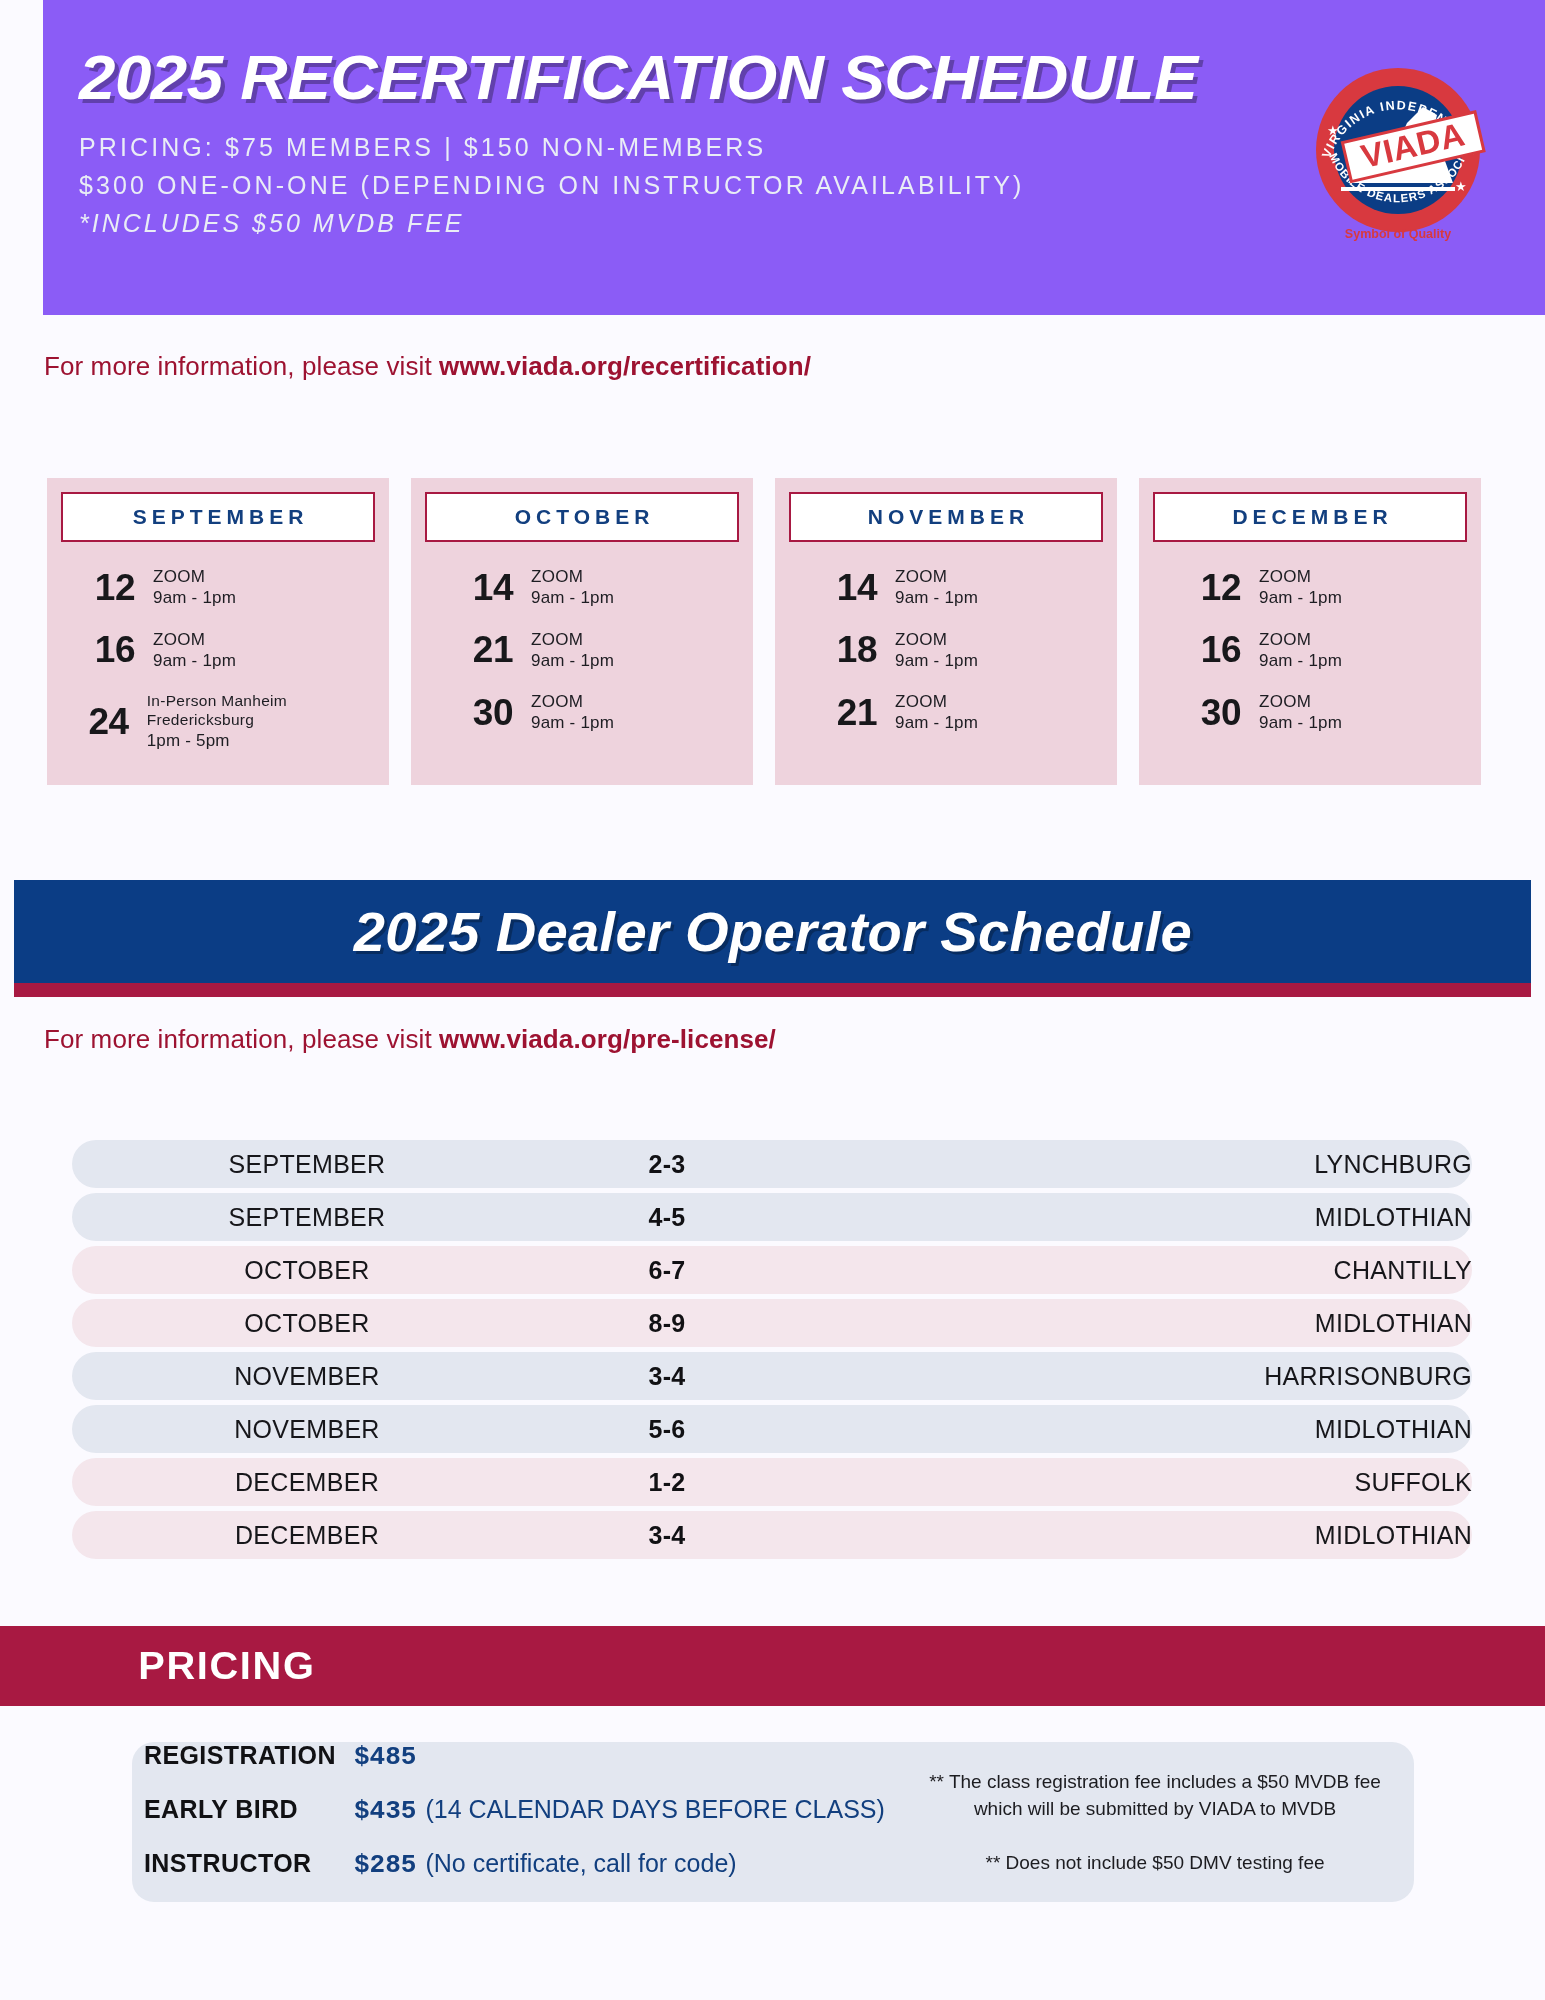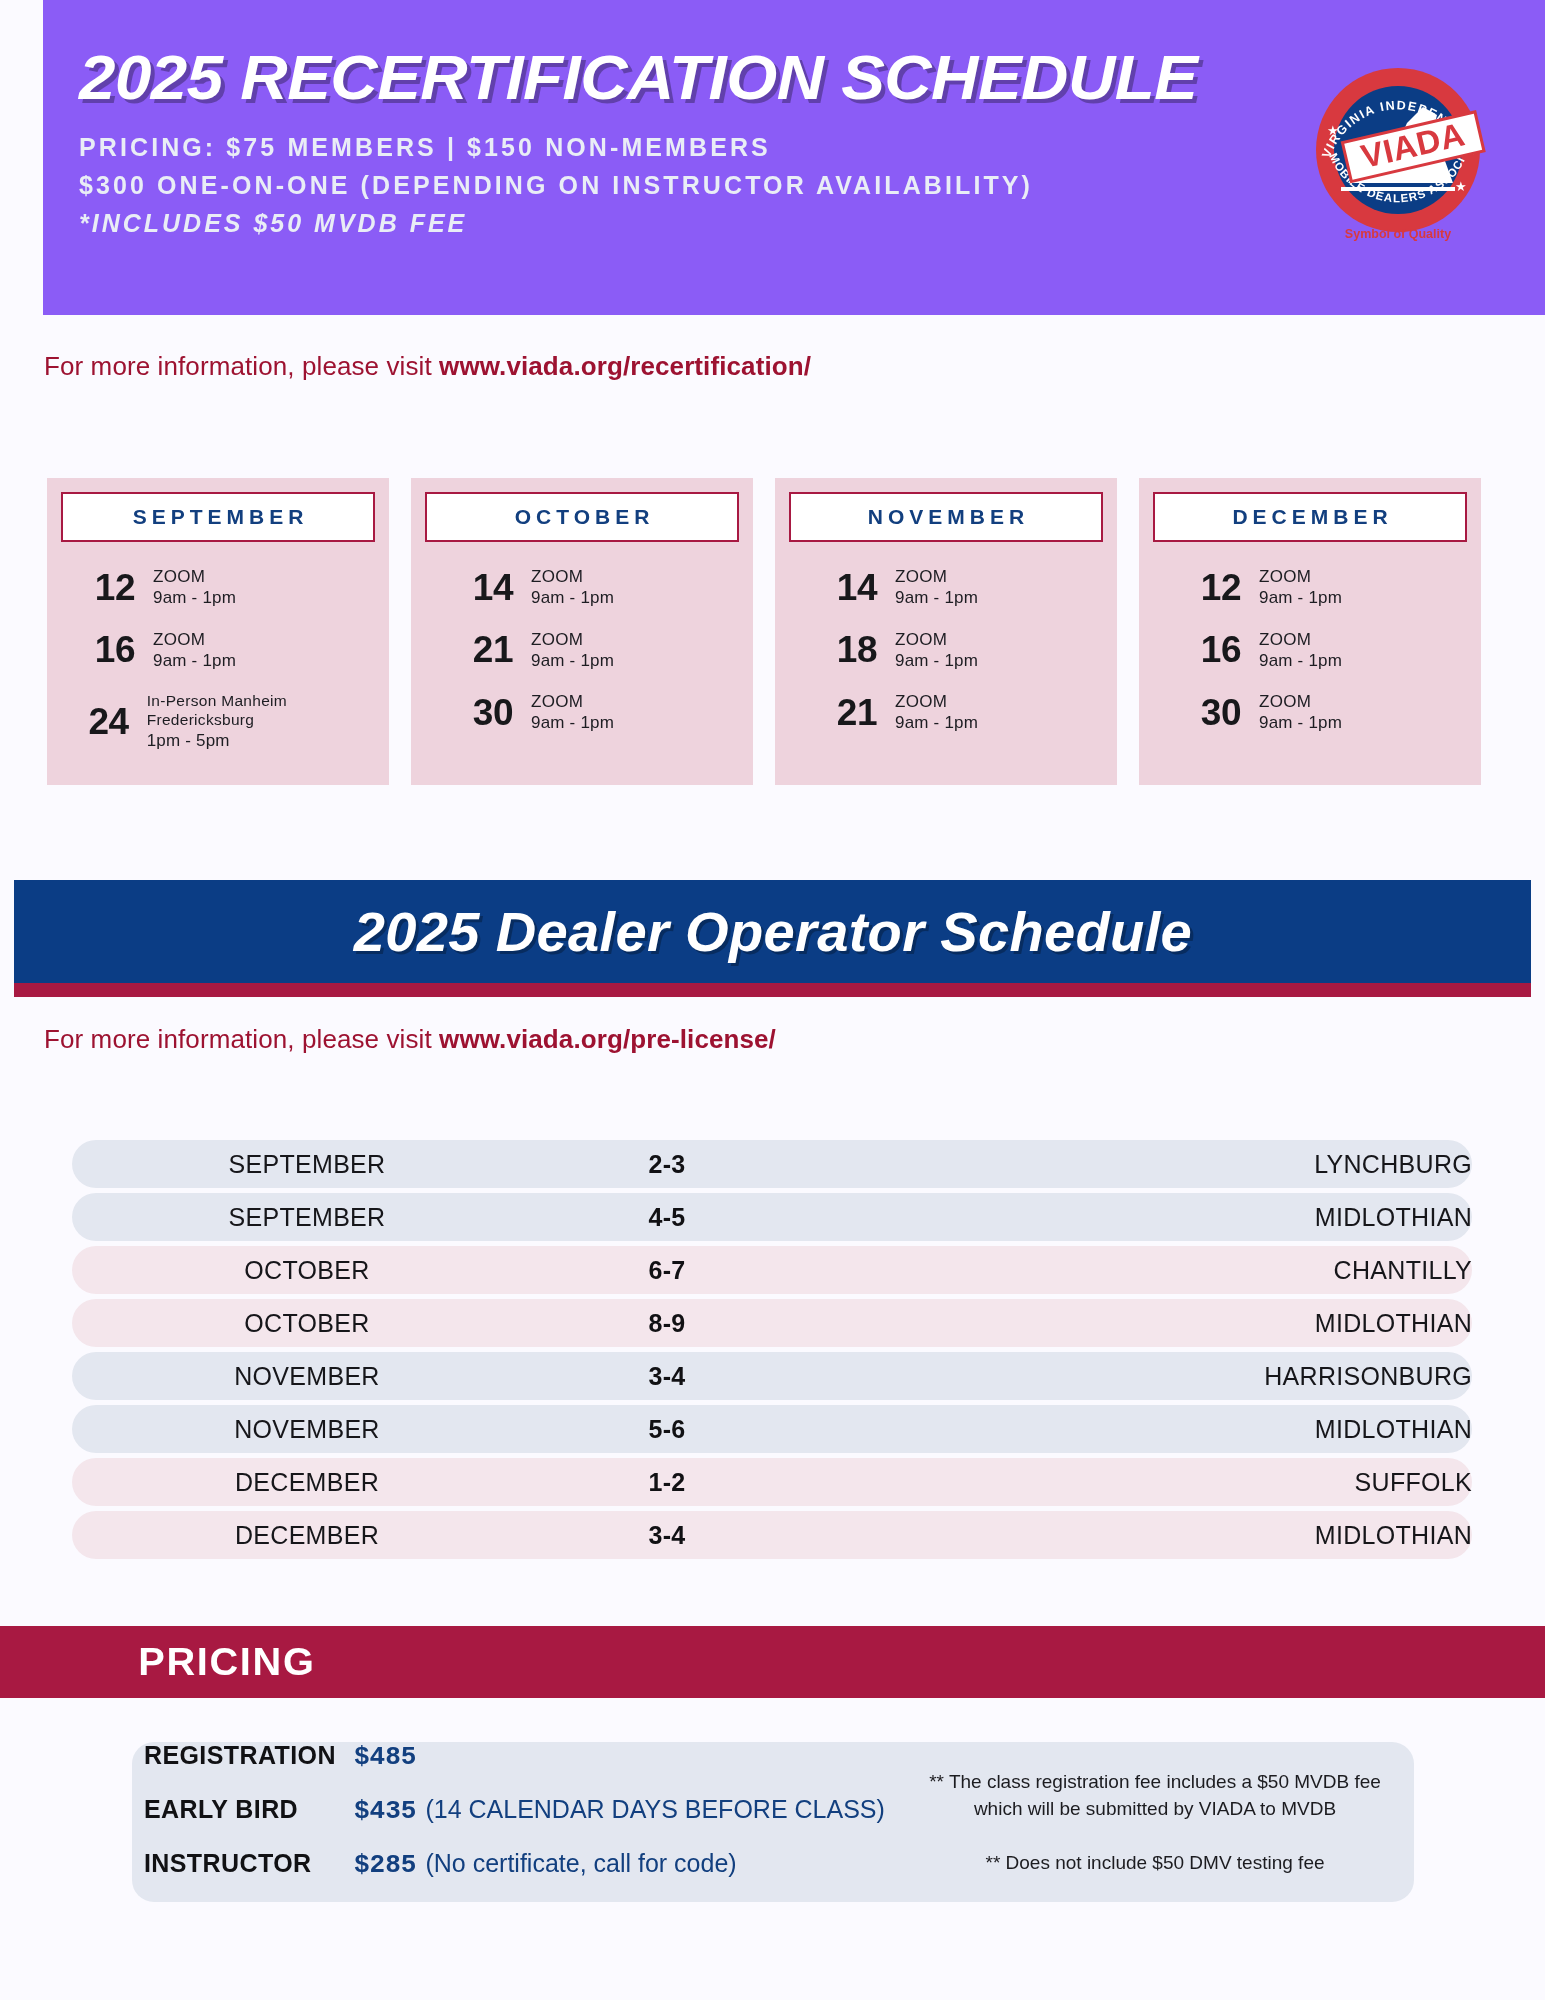--- a/index.html
+++ b/index.html
@@ -41,21 +41,21 @@
     transform: scaleX(1.04);
     transform-origin: left center;
     white-space: nowrap;
   }
   .hero-sub {
     margin-top: 18px;
     color: #e9edf6;
     font-size: 25px;
     letter-spacing: 3.1px;
     line-height: 1.52;
-    font-weight: 700;
+    font-weight: 400;
     white-space: nowrap;
   }
   .hero-sub .ital {
     font-style: italic;
     letter-spacing: 3.0px;
   }
 
   
   .logo-wrap {
     position: absolute;
@@ -214,21 +214,21 @@
     color: #16161a;
     letter-spacing: 0.3px;
   }
 
   
   .pricing-band {
     position: absolute;
     left: 0;
     top: 1626px;
     width: 1545px;
-    height: 72px;
+    height: 80px;
     background: #a81942;
     display: flex;
     align-items: center;
   }
   .pricing-band h3 {
     margin-left: 140px;
     color: #ffffff;
     font-family: "Liberation Sans Narrow", "Liberation Sans", sans-serif;
     font-size: 39px;
     font-weight: 700;

